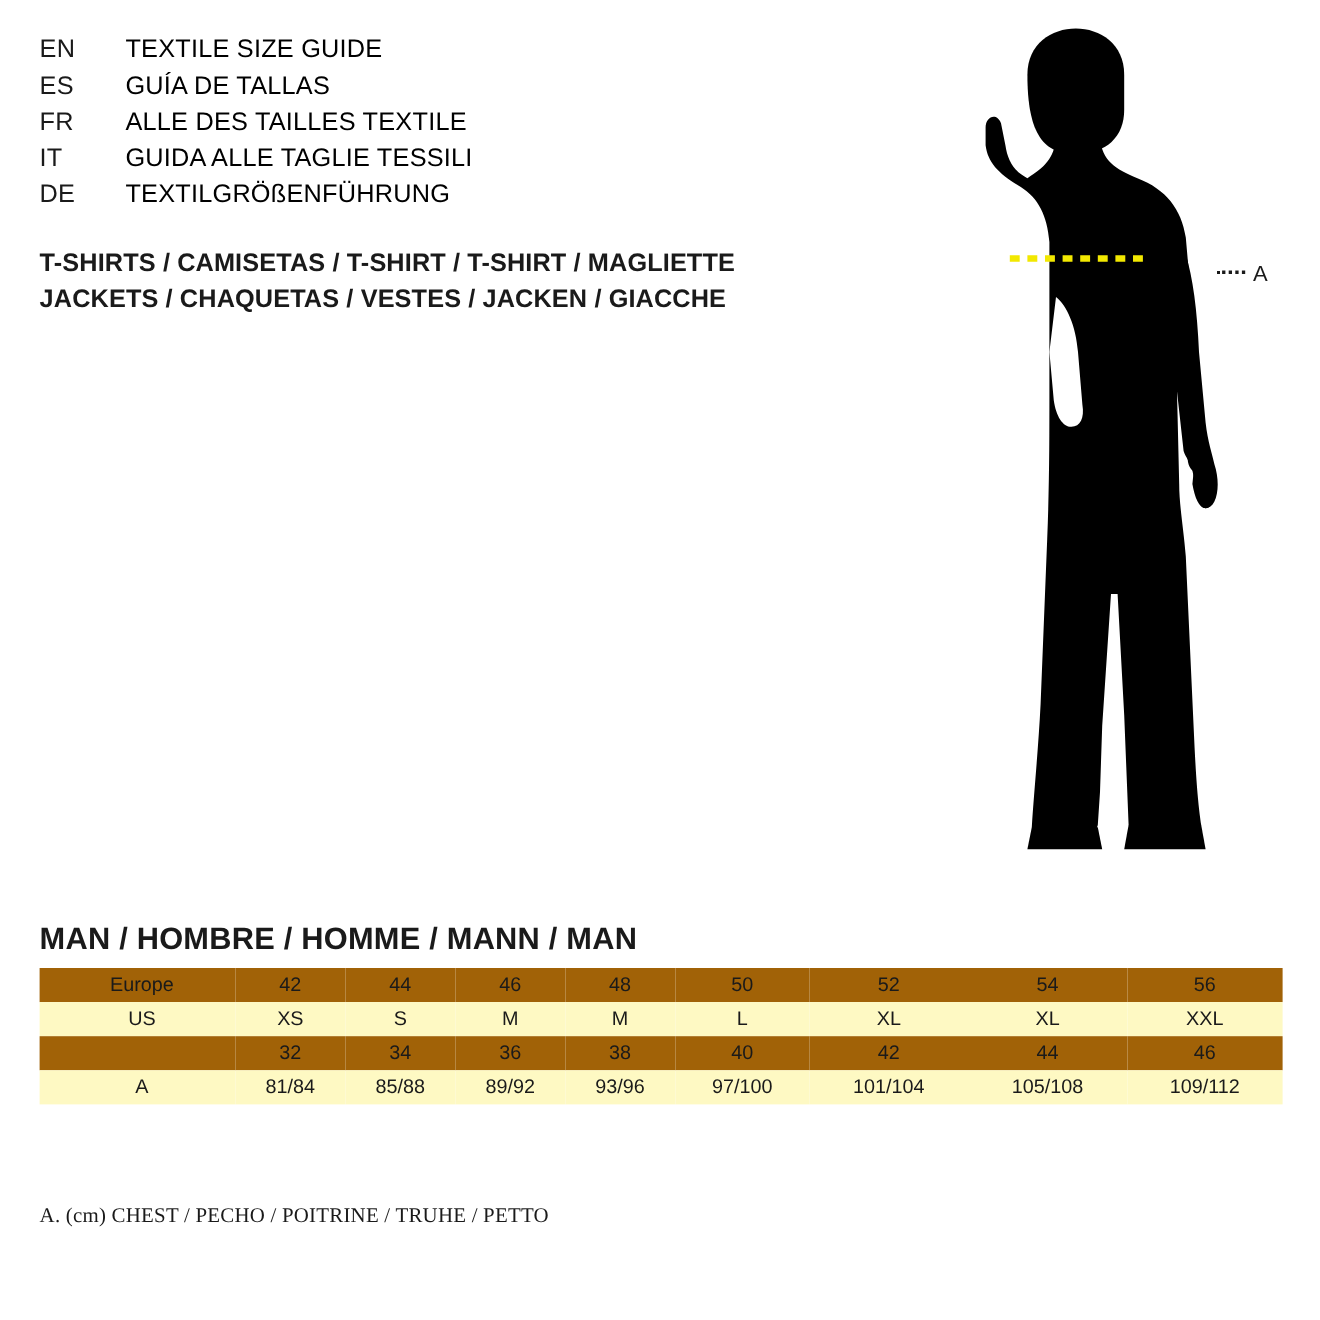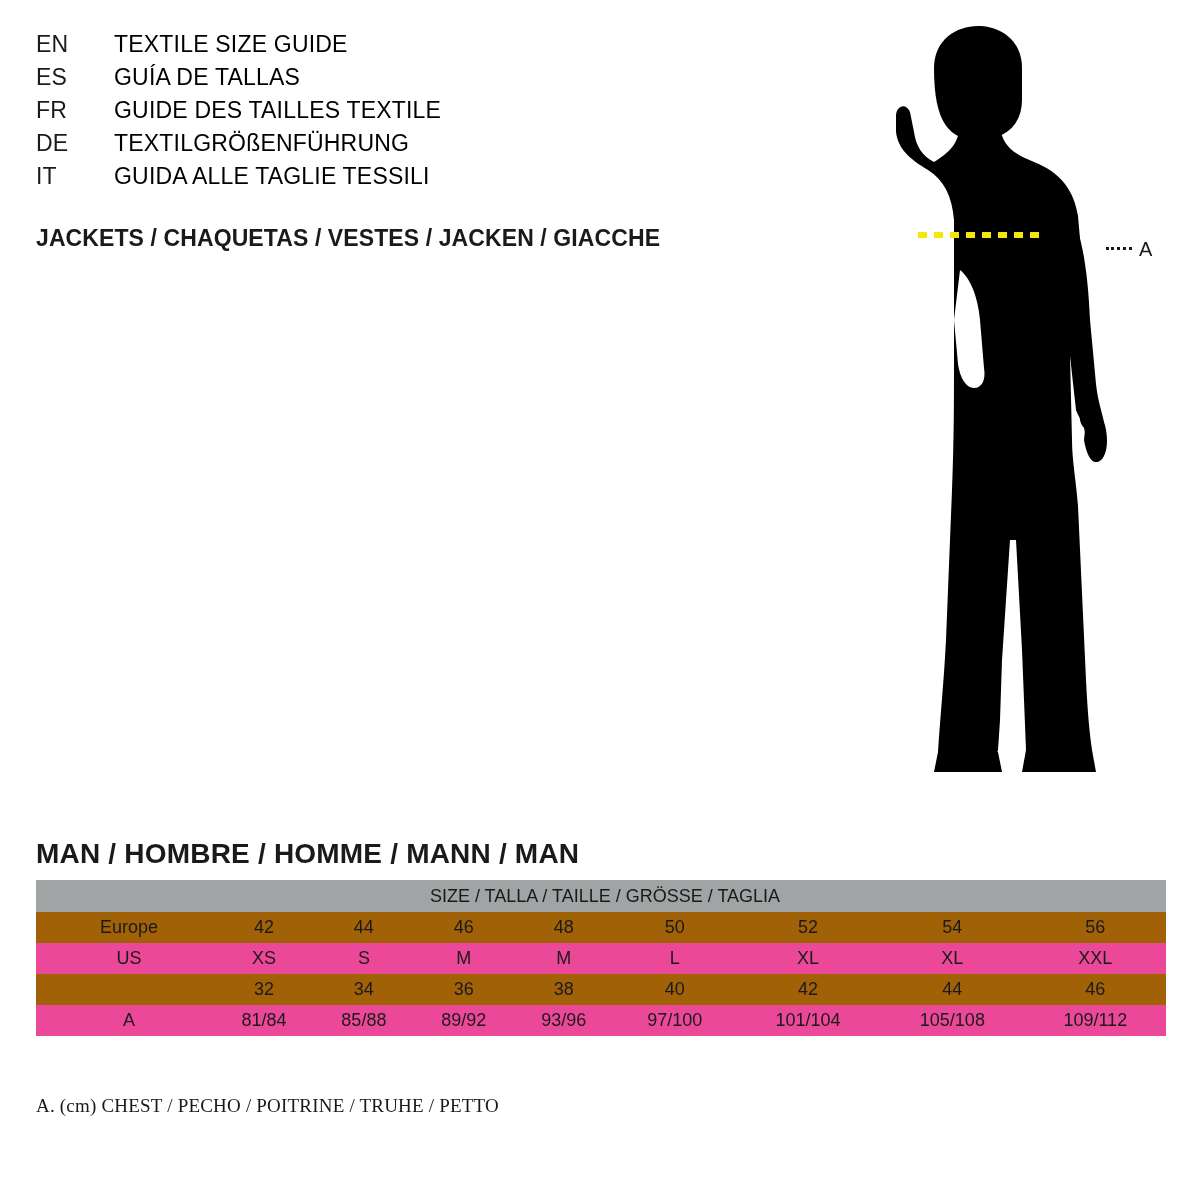--- a/index.html
+++ b/index.html
@@ -117,21 +117,21 @@
   }
   tr.head-row td {
     background: #a0a4a4;
     font-size: 18px;
     height: 32px;
   }
   tr.shade td {
     background: #a16207;
   }
   tr.plain td {
-    background: #ec4899;
+    background: #fef9c3;
   }
   .footnote {
     position: absolute;
     left: 36px;
     top: 1095px;
     font-size: 19px;
     color: #1a1a1a;
     letter-spacing: 0.2px;
     font-family: Liberation Serif, serif;
   }
@@ -143,33 +143,34 @@
   <div class="lang-row">
     <span class="lang-code">EN</span>
     <span class="lang-text">TEXTILE SIZE GUIDE</span>
   </div>
   <div class="lang-row">
     <span class="lang-code">ES</span>
     <span class="lang-text">GUÍA DE TALLAS</span>
   </div>
   <div class="lang-row">
     <span class="lang-code">FR</span>
-    <span class="lang-text">GUIDE DES TAILLES TEXTILE</span>
+    <span class="lang-text">ALLE DES TAILLES TEXTILE</span>
+  </div>
+  <div class="lang-row">
+    <span class="lang-code">IT</span>
+    <span class="lang-text">GUIDA ALLE TAGLIE TESSILI</span>
   </div>
   <div class="lang-row">
     <span class="lang-code">DE</span>
     <span class="lang-text">TEXTILGRÖßENFÜHRUNG</span>
   </div>
-  <div class="lang-row">
-    <span class="lang-code">IT</span>
-    <span class="lang-text">GUIDA ALLE TAGLIE TESSILI</span>
-  </div>
 </div>
 
 <div class="garment-block">
+  <div class="garment-line">T-SHIRTS / CAMISETAS / T-SHIRT / T-SHIRT / MAGLIETTE</div>
   <div class="garment-line">JACKETS / CHAQUETAS / VESTES / JACKEN / GIACCHE</div>
 </div>
 
 <div class="figure-wrap">
   <svg width="370" height="770" viewBox="0 0 370 770" xmlns="http://www.w3.org/2000/svg">
 
     <path fill="#000000" d="M124 48 C124 20 146 6 168 6 C190 6 212 20 212 48 L212 80 C212 104 196 120 168 120 C140 120 124 104 124 48 Z"></path>
 
     <path fill="#000000" d="
       M150 106
@@ -231,23 +232,20 @@
   </svg>
   <div class="callout-a">
     <span class="callout-dash"></span><span>A</span>
   </div>
 </div>
 
 <div class="table-section">
   <div class="section-title">MAN / HOMBRE / HOMME / MANN / MAN</div>
   <table class="size-table">
     <tbody>
-      <tr class="head-row">
-        <td class="row-header-cell" colspan="9">SIZE / TALLA / TAILLE / GRÖSSE / TAGLIA</td>
-      </tr>
 
       <tr class="shade">
         <td class="row-header-cell">Europe</td>
         <td>42</td>
         <td>44</td>
         <td>46</td>
         <td>48</td>
         <td>50</td>
         <td>52</td>
         <td>54</td>

